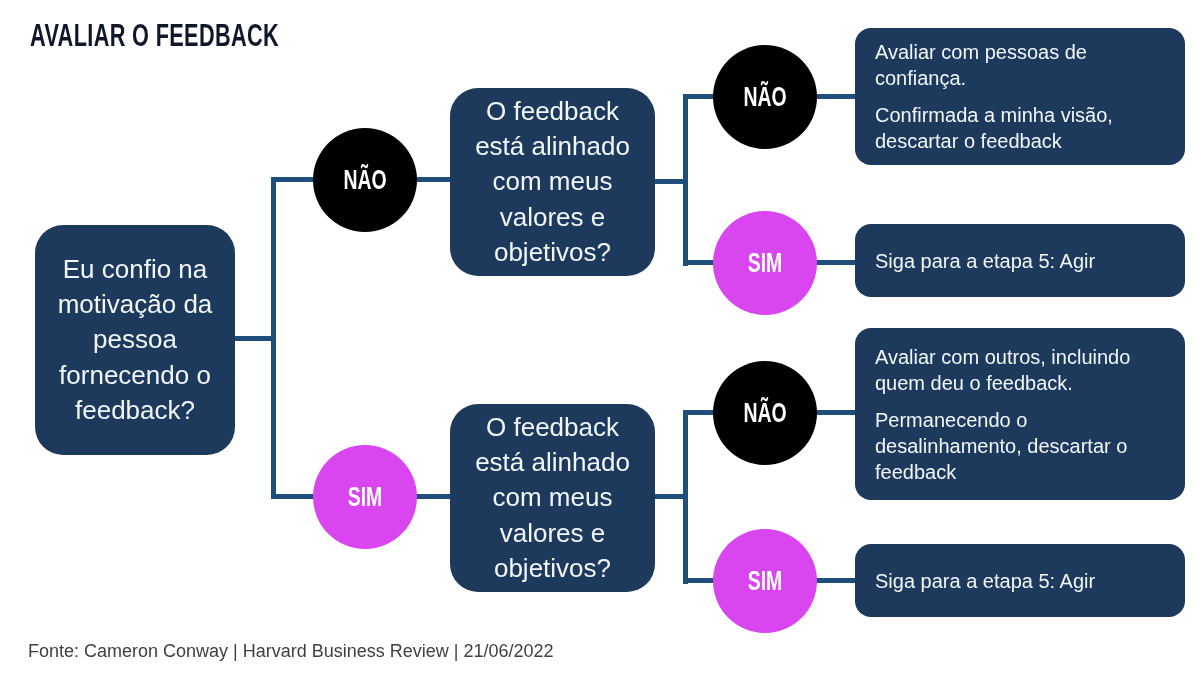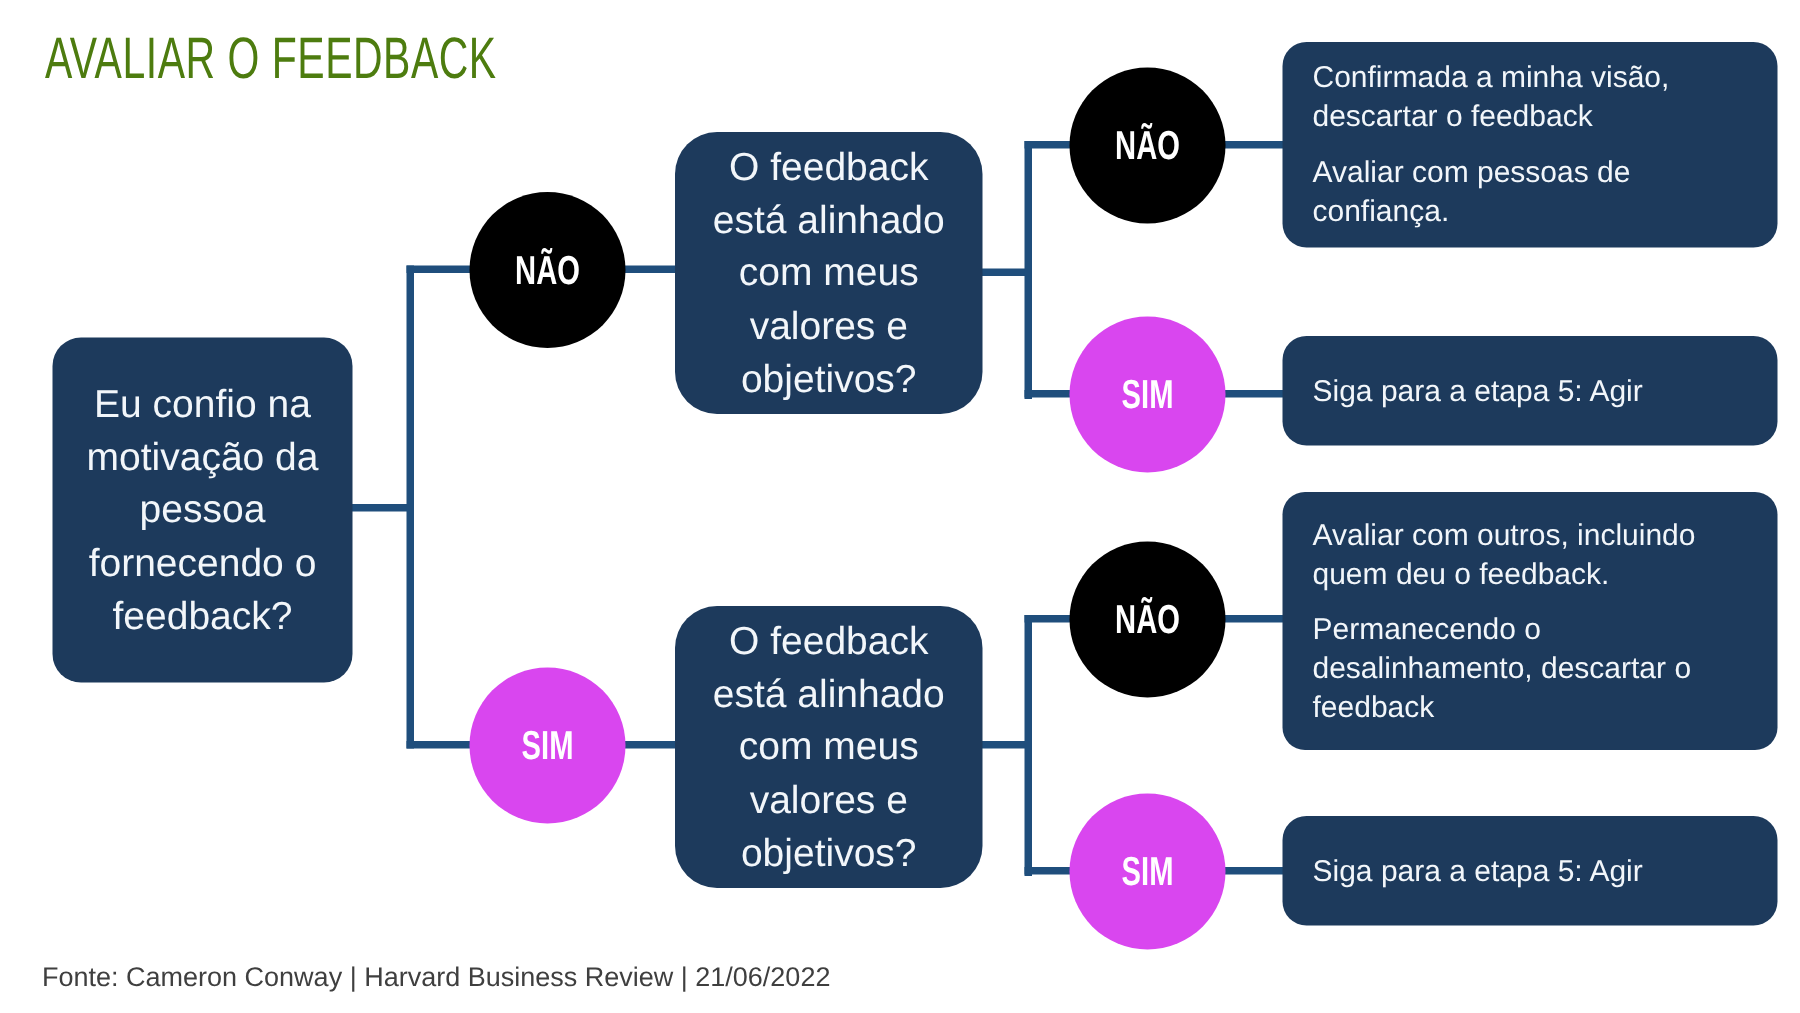--- a/index.html
+++ b/index.html
@@ -9,23 +9,23 @@
     width: 1200px;
     height: 675px;
     background: #ffffff;
     overflow: hidden;
     font-family: "Liberation Sans", sans-serif;
   }
   .title {
     position: absolute;
     left: 30px;
     top: 18px;
-    font-size: 39px;
-    font-weight: normal;
-    color: #4d7c0f;
+    font-size: 31px;
+    font-weight: bold;
+    color: #0f172a;
     white-space: nowrap;
   }
   .title .squeeze {
     display: inline-block;
     transform: scaleX(0.70);
     transform-origin: left center;
     letter-spacing: 0.5px;
   }
   .conn {
     position: absolute;
@@ -41,37 +41,37 @@
     align-items: center;
     justify-content: center;
   }
   .q-box {
     border-radius: 28px;
     text-align: center;
     font-size: 26px;
     line-height: 1.36;
     padding: 10px;
   }
-  .root-box { left: 35px; top: 225px; width: 200px; height: 230px; border-radius: 19px; }
+  .root-box { left: 35px; top: 225px; width: 200px; height: 230px; }
   .mid-box-top { left: 450px; top: 88px; width: 205px; height: 188px; }
   .mid-box-bottom { left: 450px; top: 404px; width: 205px; height: 188px; }
   .r-box {
     border-radius: 16px;
     flex-direction: column;
     align-items: flex-start;
     justify-content: center;
     text-align: left;
     font-size: 20px;
     line-height: 1.3;
     padding: 12px 20px;
   }
   .r-box p + p { margin-top: 11px; }
   .out-box-1 { left: 855px; top: 28px;  width: 330px; height: 137px; }
   .out-box-2 { left: 855px; top: 224px; width: 330px; height: 73px; }
-  .out-box-3 { left: 855px; top: 328px; width: 330px; height: 172px; border-radius: 15px; }
+  .out-box-3 { left: 855px; top: 328px; width: 330px; height: 172px; }
   .out-box-4 { left: 855px; top: 544px; width: 330px; height: 73px; }
   .circle {
     position: absolute;
     width: 104px;
     height: 104px;
     border-radius: 50%;
     z-index: 3;
     display: flex;
     align-items: center;
     justify-content: center;
@@ -156,22 +156,22 @@
   </div>
 
   <div class="circle orange c-no-3">
     <span class="squeeze">NÃO</span>
   </div>
   <div class="circle green c-yes-3">
     <span class="squeeze">SIM</span>
   </div>
 
   <div class="navy-box r-box out-box-1">
+    <p>Avaliar com pessoas de confiança.</p>
     <p>Confirmada a minha visão, descartar o feedback</p>
-    <p>Avaliar com pessoas de confiança.</p>
   </div>
   <div class="navy-box r-box out-box-2">
     <p>Siga para a etapa 5: Agir</p>
   </div>
   <div class="navy-box r-box out-box-3">
     <p>Avaliar com outros, incluindo quem deu o feedback.</p>
     <p>Permanecendo o desalinhamento, descartar o feedback</p>
   </div>
   <div class="navy-box r-box out-box-4">
     <p>Siga para a etapa 5: Agir</p>

